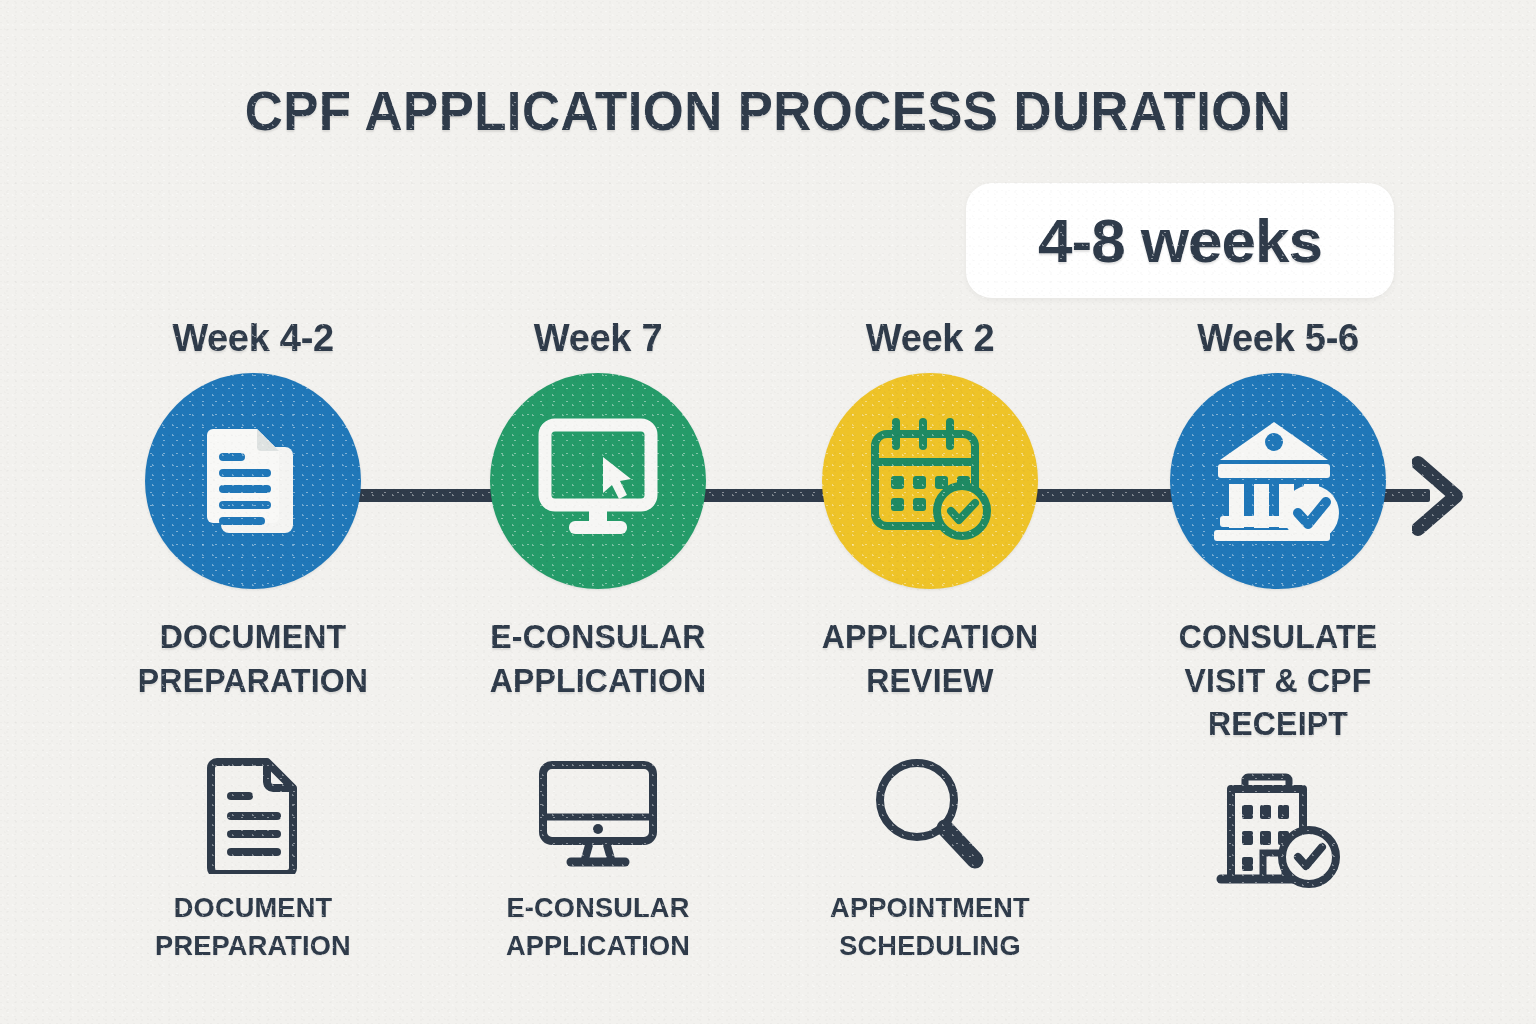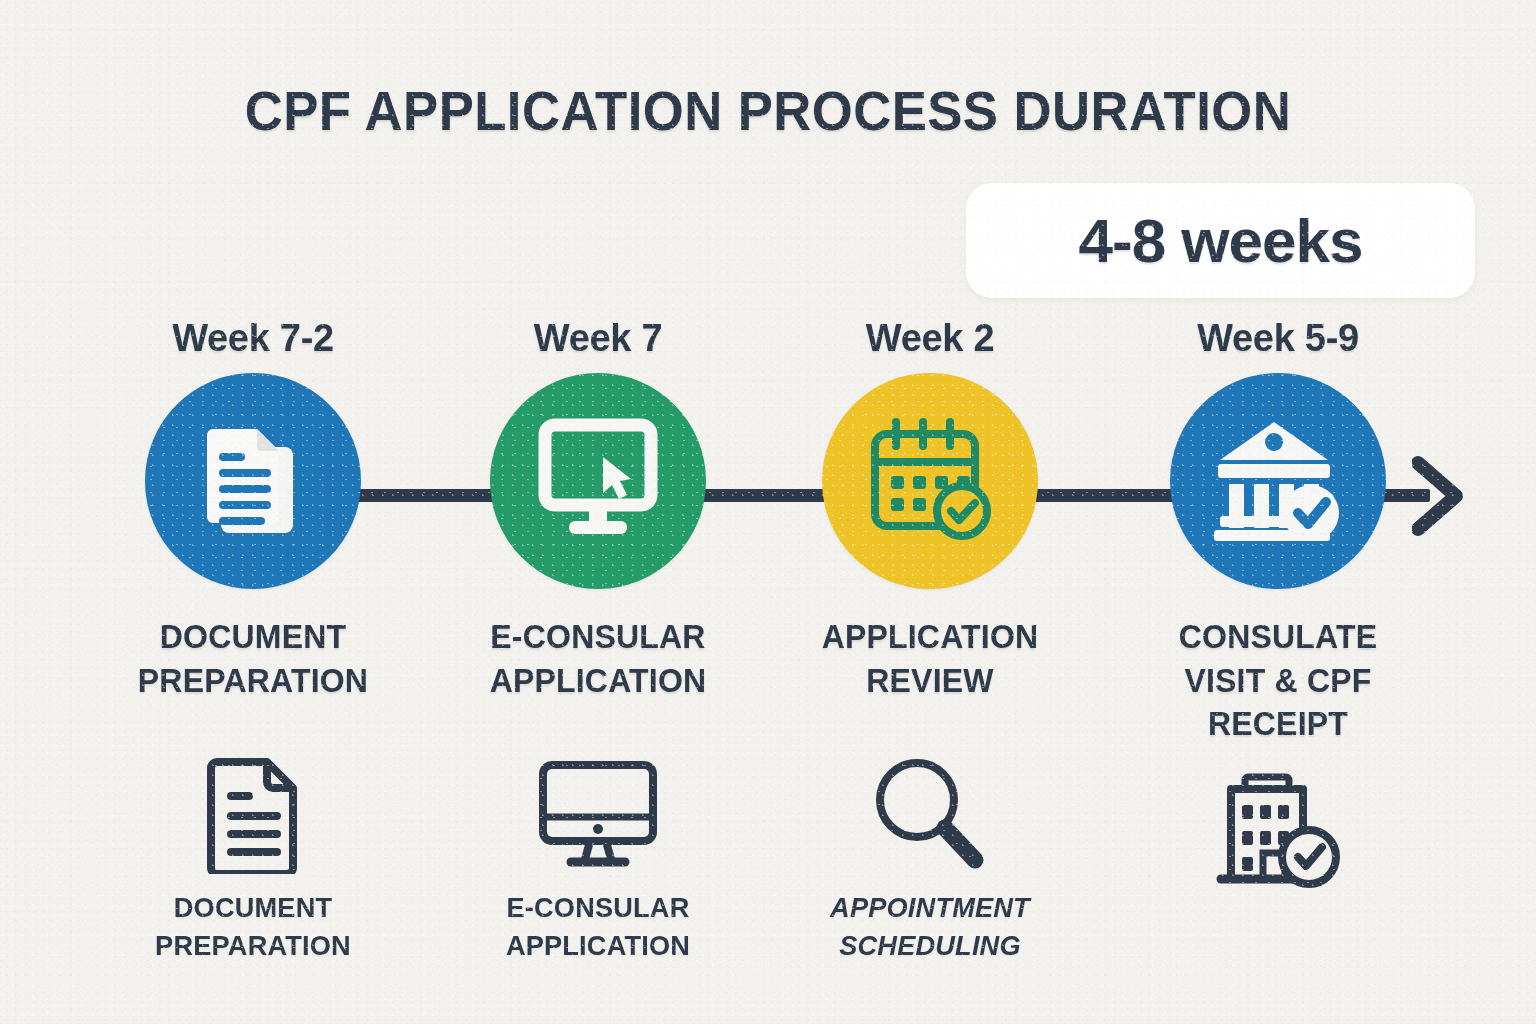--- a/index.html
+++ b/index.html
@@ -52,21 +52,21 @@
     transform: scaleX(0.94);
     text-shadow: 0 2px 2px rgba(0,0,0,0.10);
     white-space: nowrap;
   }
 
   
   .badge {
     position: absolute;
     top: 183px;
     left: 966px;
-    width: 509px;
+    width: 428px;
     height: 115px;
     background: #ffffff;
     border-radius: 26px;
     display: flex;
     align-items: center;
     justify-content: center;
     box-shadow: 0 2px 6px rgba(0,0,0,0.05);
   }
   .badge-text {
     font-size: 62px;
@@ -170,21 +170,21 @@
   </div>
 
   <div class="connector"></div>
   <div class="arrow-head">
     <svg width="52" height="82" viewBox="0 0 52 82">
       <path d="M6 8 L44 41 L6 74" fill="none" stroke="#2f3b4a" stroke-width="14" stroke-linecap="round" stroke-linejoin="round"></path>
     </svg>
   </div>
 
   <div class="step" style="left:83px; top:315px;">
-    <div class="step-week">Week 7-2</div>
+    <div class="step-week">Week 4-2</div>
     <div class="circle" style="background:#2077b8;">
       <span>
         <svg width="132" height="132" viewBox="0 0 132 132">
 
           <path d="M42 34 h56 a8 8 0 0 1 8 8 v70 a8 8 0 0 1 -8 8 h-56 a8 8 0 0 1 -8 -8 v-70 a8 8 0 0 1 8 -8 z" fill="#f4f4f2"></path>
 
           <path d="M26 16 h44 l22 22 v66 a6 6 0 0 1 -6 6 h-60 a6 6 0 0 1 -6 -6 v-82 a6 6 0 0 1 6 -6 z" fill="#f8f8f6"></path>
           <path d="M70 16 l22 22 h-18 a4 4 0 0 1 -4 -4 z" fill="#dfe3e2"></path>
 
           <rect x="32" y="40" width="26" height="8" rx="4" fill="#2077b8"></rect>
@@ -248,21 +248,21 @@
         </svg>
       </span>
     </div>
     <div class="step-label">
       <div>APPLICATION</div>
       <div>REVIEW</div>
     </div>
   </div>
 
   <div class="step" style="left:1108px; top:315px;">
-    <div class="step-week">Week 5-9</div>
+    <div class="step-week">Week 5-6</div>
     <div class="circle" style="background:#2077b8;">
       <span>
         <svg width="132" height="126" viewBox="0 0 132 126">
           <g fill="#f6f6f4">
 
             <path d="M62 6 L116 44 L8 44 Z"></path>
 
             <rect x="6" y="48" width="112" height="14" rx="3"></rect>
 
             <rect x="17" y="68" width="15" height="44"></rect>
@@ -315,21 +315,21 @@
         <line x1="72" y1="86" x2="76" y2="100" stroke="#2f3b4a" stroke-width="8" stroke-linecap="round"></line>
         <line x1="36" y1="103" x2="90" y2="103" stroke="#2f3b4a" stroke-width="9" stroke-linecap="round"></line>
       </svg>
     </div>
     <div class="bottom-label">
       <div>E-CONSULAR</div>
       <div>APPLICATION</div>
     </div>
   </div>
 
-  <div class="bottom-item" style="left:760px; top:755px;font-style:italic;">
+  <div class="bottom-item" style="left:760px; top:755px;">
     <div class="bottom-icon">
       <svg width="122" height="122" viewBox="0 0 122 122">
         <circle cx="48" cy="46" r="37" fill="none" stroke="#2f3b4a" stroke-width="8"></circle>
         <line x1="76" y1="74" x2="106" y2="106" stroke="#2f3b4a" stroke-width="17" stroke-linecap="round"></line>
       </svg>
     </div>
     <div class="bottom-label">
       <div>APPOINTMENT</div>
       <div>SCHEDULING</div>
     </div>

